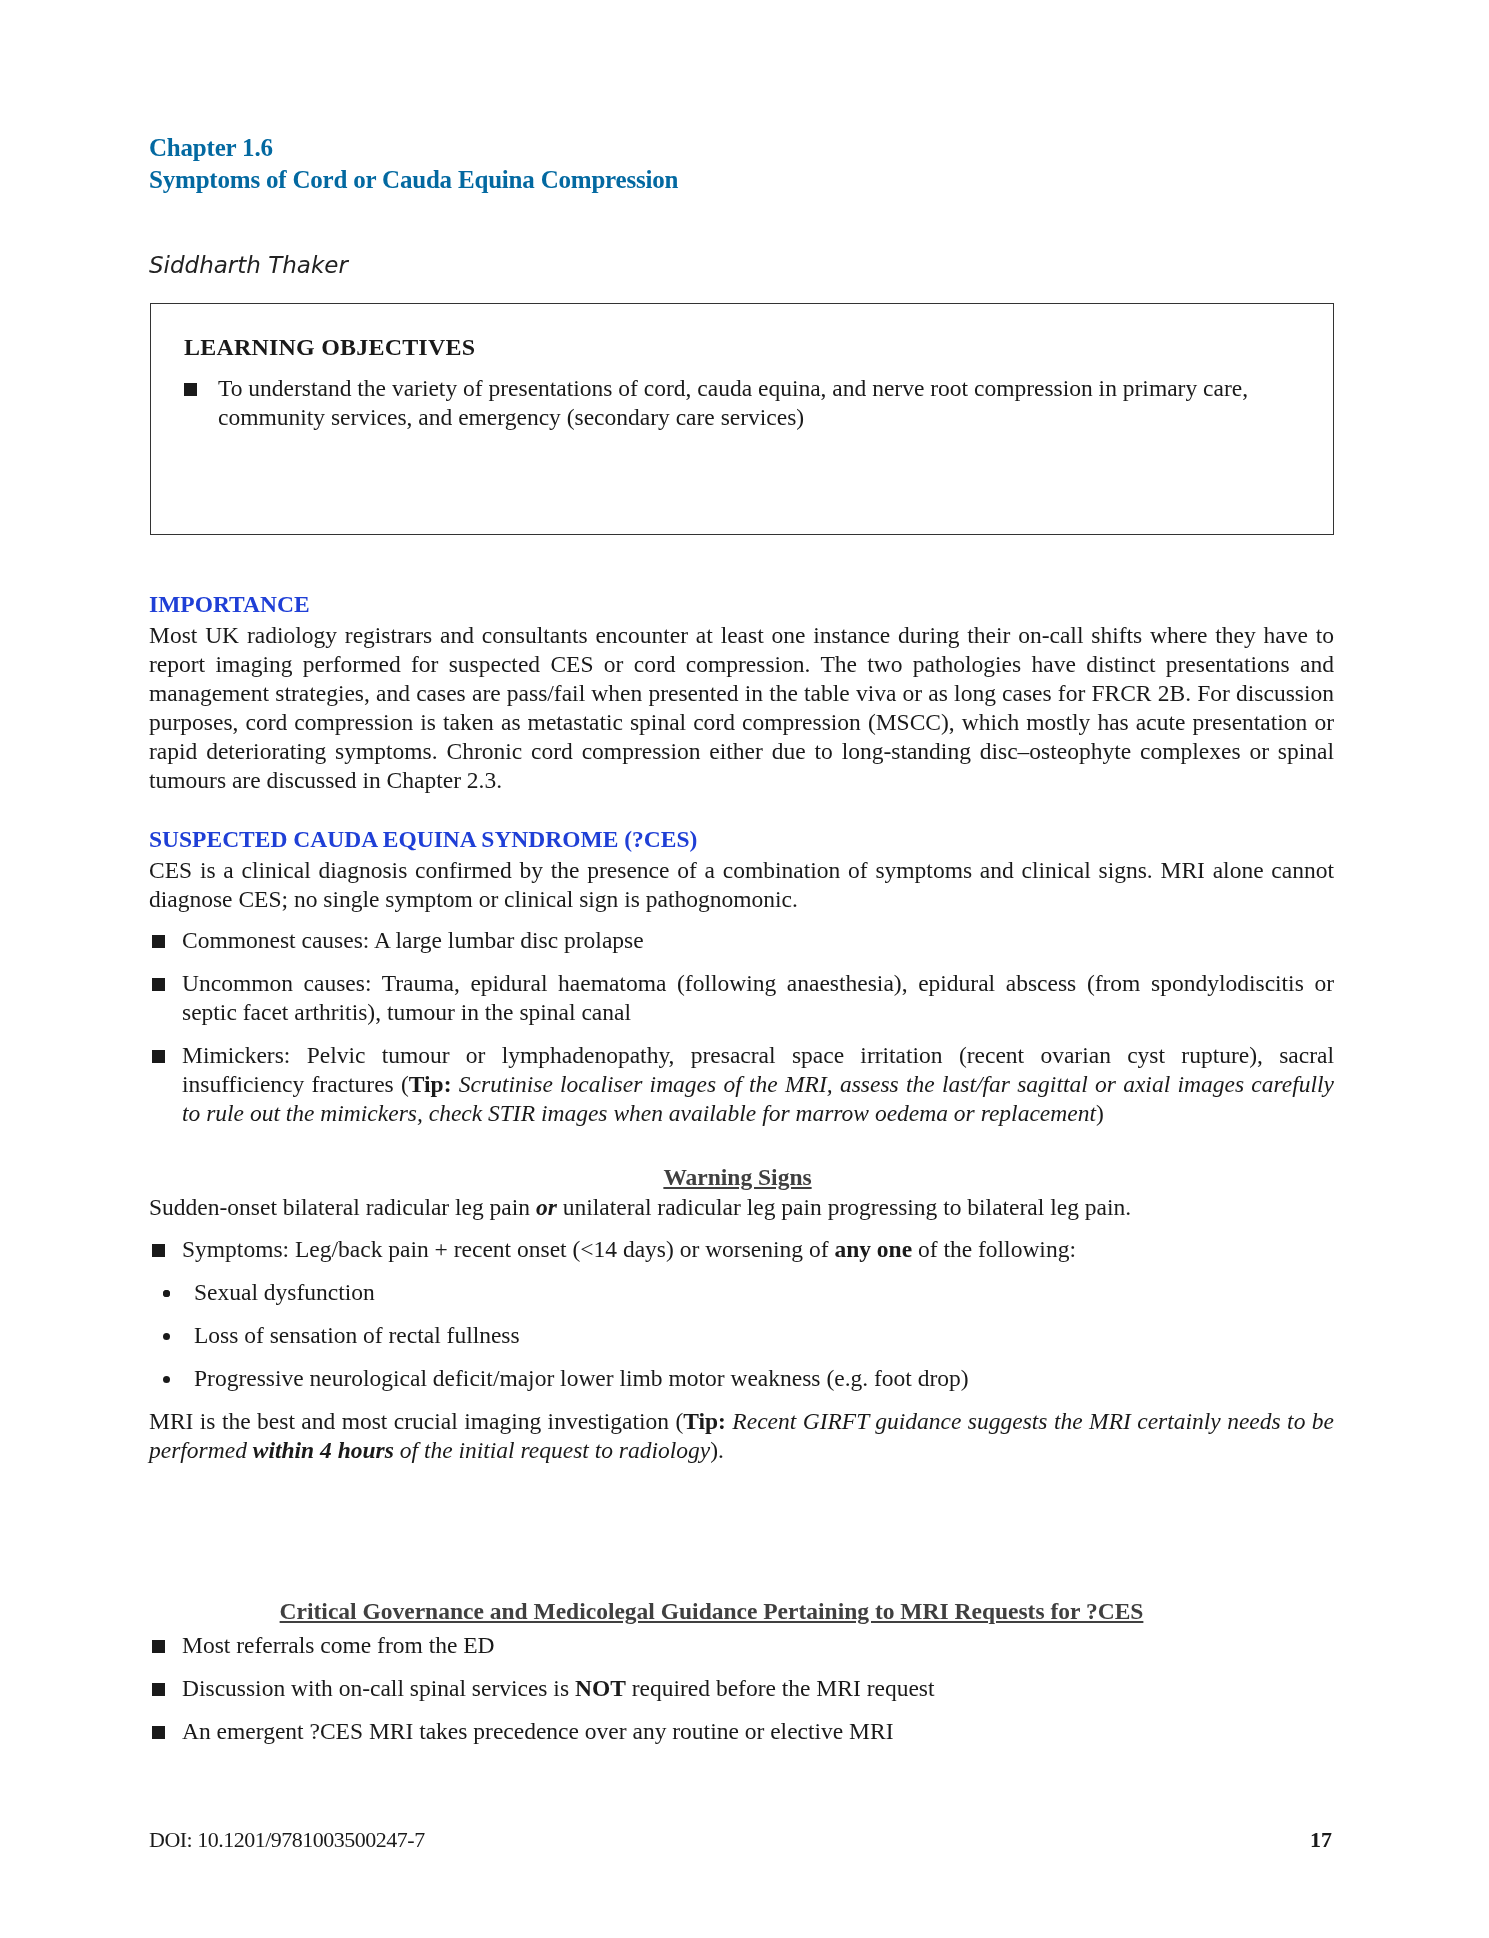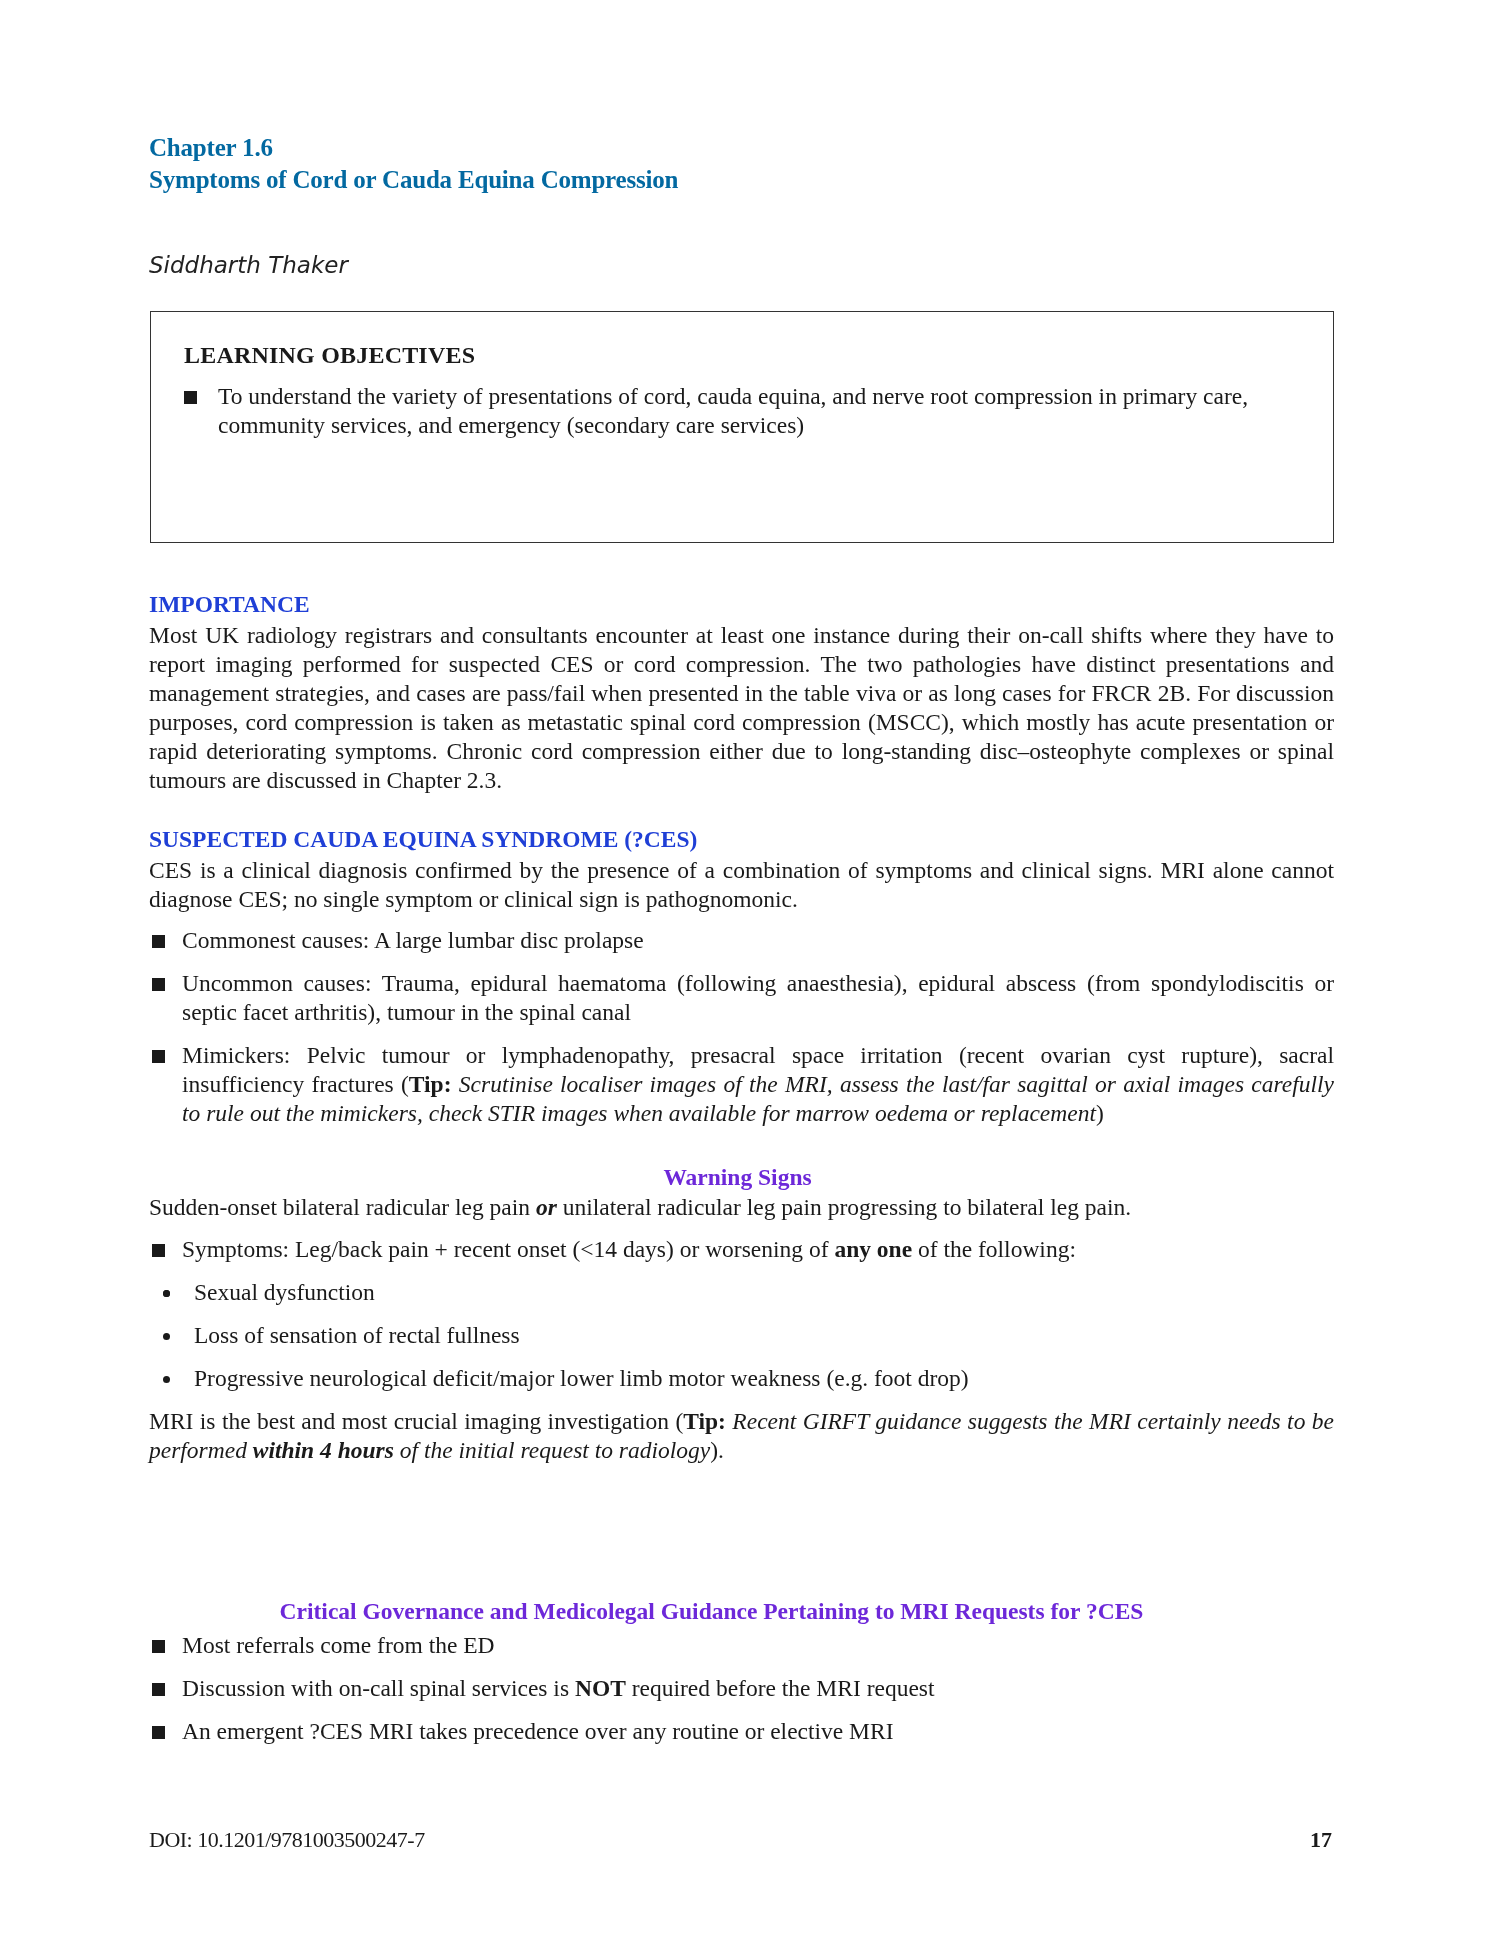--- a/index.html
+++ b/index.html
@@ -4,28 +4,28 @@
 <style>
   * { box-sizing: border-box; margin: 0; padding: 0; }
   html, body { width: 1489px; height: 1938px; background: #ffffff; }
   body { position: relative; font-family: "Liberation Serif", "DejaVu Serif", serif; color: #1a1a1a; }
   .page { position: absolute; left: 0; top: 0; width: 1489px; height: 1938px; }
   .abs { position: absolute; }
 
   .chapter-head { left: 149px; top: 132px; font-family: Liberation Serif, serif; font-weight: bold; color: #0369a1; font-size: 25px; line-height: 32px; letter-spacing: -0.2px; }
   .author { left: 149px; top: 252px; font-family: "DejaVu Sans", "Liberation Sans", sans-serif; font-style: italic; font-size: 23px; color: #222; }
 
-  .lo-box { left: 150px; top: 303px; width: 1184px; height: 232px; border: 1.5px solid #333; margin-top: 8px; }
+  .lo-box { left: 150px; top: 303px; width: 1184px; height: 232px; border: 1.5px solid #333; }
   .lo-title { position: absolute; left: 33px; top: 30px; font-size: 24px; font-weight: bold; letter-spacing: 0.2px; }
   .lo-list { position: absolute; left: 33px; top: 70px; width: 1120px; list-style: none; }
   .lo-list li { position: relative; padding-left: 34px; font-size: 23.5px; line-height: 29px; margin-bottom: 13px; }
   .sq { position: absolute; left: 0; top: 9px; width: 13px; height: 13px; background: #1a1a1a; }
 
   .sec-head { color: #1f3fd6; font-size: 23.5px; font-weight: bold; }
-  .sub-head { color: #6d28d9; font-size: 23.5px; font-weight: bold; text-align: center; }
+  .sub-head { color: #404040; font-size: 23.5px; font-weight: bold; text-align: center; text-decoration: underline; }
 
   .body-text { font-size: 23.5px; line-height: 29px; text-align: justify; text-align-last: left; }
   .content { left: 149px; width: 1185px; }
 
   .blist { list-style: none; }
   .blist > li { position: relative; padding-left: 33px; font-size: 23.5px; line-height: 29px; margin-bottom: 14px; }
   .blist > li .sq { left: 3px; top: 9px; }
   .dlist { list-style: none; margin-top: 14px; }
   .dlist li { position: relative; padding-left: 45px; font-size: 23.5px; line-height: 29px; margin-bottom: 14px; }
   .dot { position: absolute; left: 14px; top: 12px; width: 7px; height: 7px; border-radius: 50%; background: #1a1a1a; }

